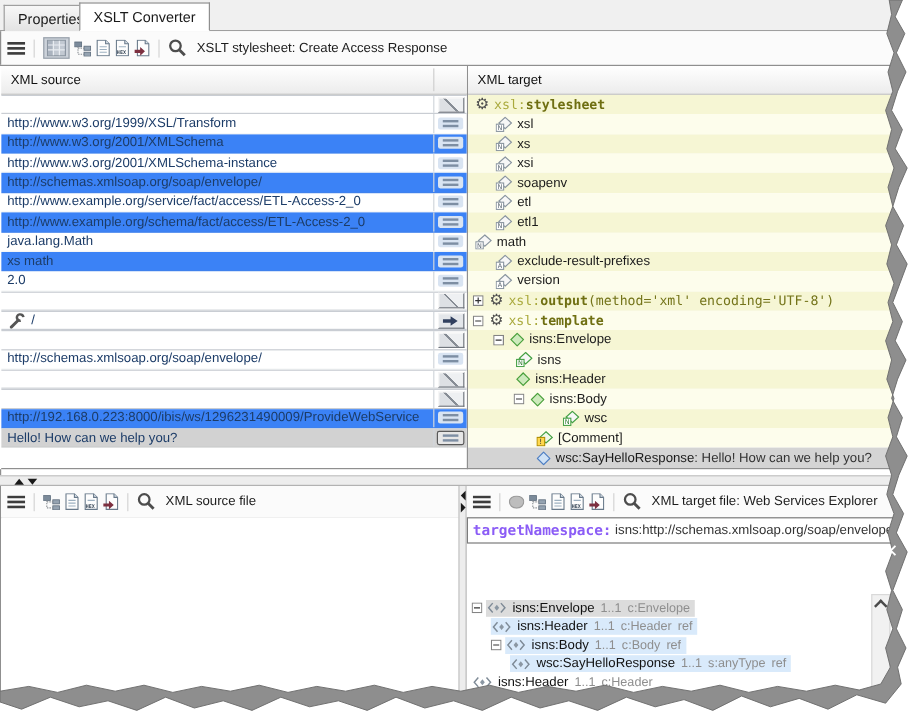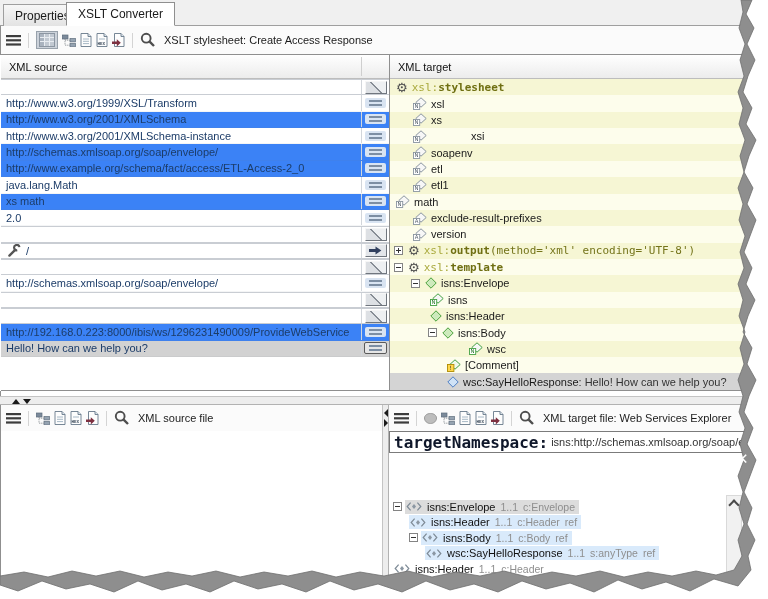--- a/index.html
+++ b/index.html
@@ -76,21 +76,21 @@
   .tri.rgt{left:1px;top:14px;border-top:4px solid transparent;border-bottom:4px solid transparent;border-left:4px solid #1a1a1a;}
 
   
   .bottom-left{left:1px;top:405px;width:381px;height:173px;background:#fff;}
   #bl-toolbar{height:26px;border-bottom:1px solid #9f9f9f;}
   .bl-content{position:absolute;top:26px;left:0;right:0;bottom:0;background:#fff;}
   .bottom-right{left:389px;top:405px;width:359px;height:173px;background:#fff;}
   #br-toolbar{height:26px;}
   .tns{position:absolute;top:26px;left:0;width:100%;height:22px;background:#fff;border:1px solid #7b7b7b;
        display:flex;align-items:center;padding:0 4px;box-sizing:border-box;white-space:nowrap;overflow:hidden;}
-  .tns-label{font-family:"DejaVu Sans Mono",monospace;font-weight:bold;font-size:16px;color:#0f172a;}
+  .tns-label{font-family:"DejaVu Sans Mono",monospace;font-weight:bold;font-size:12px;color:#8b5cf6;}
   .tns-value{margin-left:3px;font-size:11px;color:#333;}
   .tns-end{margin-left:auto;width:8px;height:14px;background:#fff;border:1px solid #b5b5b5;flex:0 0 auto;}
   .desc{position:absolute;top:50px;left:0;width:100%;height:44px;padding:3px 0 0 6px;box-sizing:border-box;
        font-size:11px;line-height:14px;color:#000;}
   .schema{position:absolute;top:94px;left:0;right:0;bottom:0;overflow:hidden;}
   .xrow{display:flex;align-items:center;height:15.5px;white-space:nowrap;}
   .xhl{display:inline-flex;align-items:center;height:14px;padding:0 4px 0 1px;gap:5px;}
   .xhl.blue{background:#d9eafb;}
   .xhl.gray{background:#dcdcdc;}
   .xname{color:#111;}
@@ -222,20 +222,29 @@
         </div>
         <div class="srow alt">
           <span class="srow-text">http://schemas.xmlsoap.org/soap/envelope/</span>
           <span class="btncell">
             <span class="mapbtn eq">
               <i></i>
               <i></i>
             </span>
           </span>
         </div>
+        <div class="srow">
+          <span class="srow-text">http://www.example.org/service/fact/access/ETL-Access-2_0</span>
+          <span class="btncell">
+            <span class="mapbtn eq">
+              <i></i>
+              <i></i>
+            </span>
+          </span>
+        </div>
         <div class="srow alt">
           <span class="srow-text">http://www.example.org/schema/fact/access/ETL-Access-2_0</span>
           <span class="btncell">
             <span class="mapbtn eq">
               <i></i>
               <i></i>
             </span>
           </span>
         </div>
         <div class="srow">
@@ -359,21 +368,21 @@
         <div class="trow yA" style="padding-left: 21px;">
           <span class="ico">
             <svg width="14" height="13" viewBox="0 0 14 13">
               <path d="M8,0.8 L13.2,5.5 L8,10.2 L2.8,5.5 Z" fill="#f7f7f7" stroke="#8a95a0" stroke-width="1"></path>
               <rect x="0.5" y="6.5" width="6.2" height="6" fill="#fff" stroke="#8a95a0" stroke-width="0.9"></rect>
               <text x="3.6" y="11.4" font-size="5.4" text-anchor="middle" font-family="DejaVu Sans" fill="#5a6570">N</text>
             </svg>
           </span>
           <span class="tlabel">xs</span>
         </div>
-        <div class="trow yB" style="padding-left: 21px; gap: 40px;">
+        <div class="trow yB" style="padding-left: 21px;">
           <span class="ico">
             <svg width="14" height="13" viewBox="0 0 14 13">
               <path d="M8,0.8 L13.2,5.5 L8,10.2 L2.8,5.5 Z" fill="#f7f7f7" stroke="#8a95a0" stroke-width="1"></path>
               <rect x="0.5" y="6.5" width="6.2" height="6" fill="#fff" stroke="#8a95a0" stroke-width="0.9"></rect>
               <text x="3.6" y="11.4" font-size="5.4" text-anchor="middle" font-family="DejaVu Sans" fill="#5a6570">N</text>
             </svg>
           </span>
           <span class="tlabel">xsi</span>
         </div>
         <div class="trow yA" style="padding-left: 21px;">

